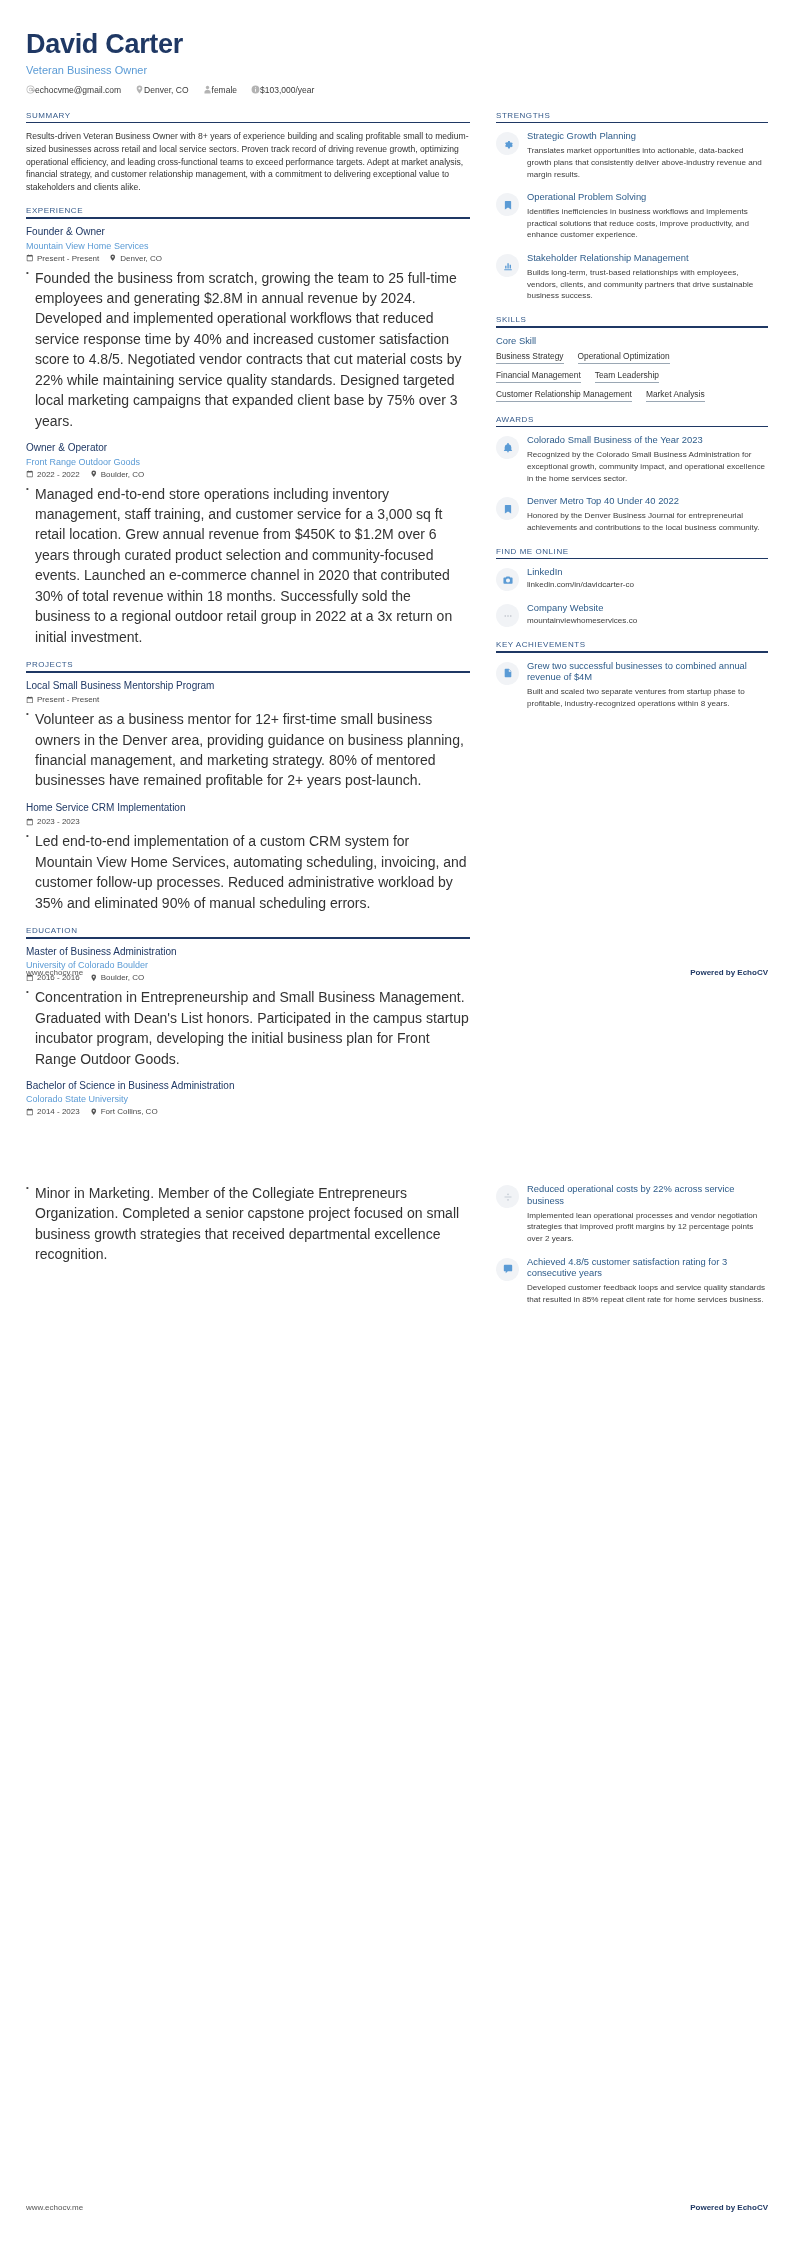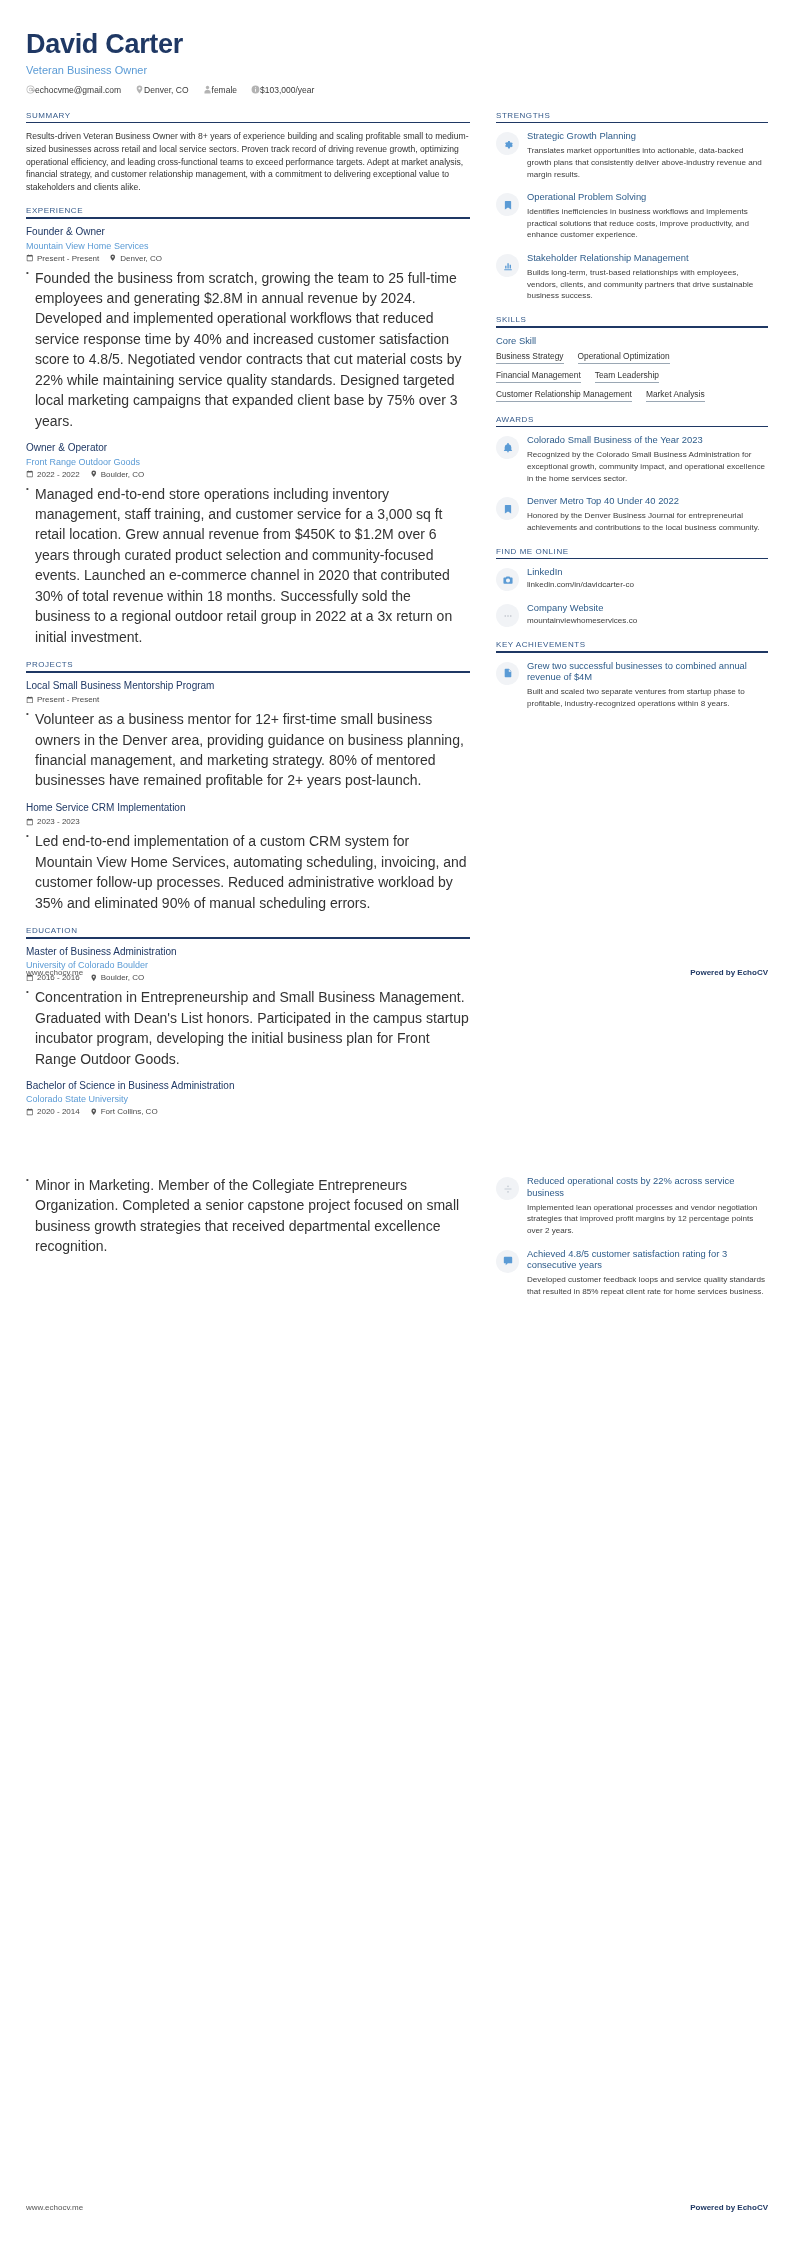--- a/index.html
+++ b/index.html
@@ -254,21 +254,21 @@
           </div>
 
           <div class="entry">
             <div class="entry-title">Bachelor of Science in Business Administration</div>
             <div class="entry-org">Colorado State University</div>
             <div class="meta-row">
               <div class="meta">
                 <svg class="micon" viewBox="0 0 16 16">
                     <path d="M4.5 1v1.3H3A1.4 1.4 0 001.6 3.7V14A1.4 1.4 0 003 15.4h10A1.4 1.4 0 0014.4 14V3.7A1.4 1.4 0 0013 2.3h-1.5V1h-1.3v1.3H5.8V1zM3 5.5h10V14H3z"></path>
                   </svg>
-                <span>2020 - 2014</span>
+                <span>2014 - 2023</span>
               </div>
               <div class="meta">
                 <svg class="micon" viewBox="0 0 16 16">
                     <path d="M8 1a5 5 0 00-5 5c0 3.7 5 9 5 9s5-5.3 5-9a5 5 0 00-5-5zm0 7a2 2 0 112-2 2 2 0 01-2 2z"></path>
                   </svg>
                 <span>Fort Collins, CO</span>
               </div>
             </div>
           </div>
         </div>
@@ -414,21 +414,21 @@
   </div>
 
   <div class="footer" style="bottom:146px;">
     <span class="footer-left">www.echocv.me</span>
     <span class="footer-right">Powered by EchoCV</span>
   </div>
 </div>
 
 <div class="page page2">
   <div class="inner">
-    <div class="cols" style="margin-top:0;">
+    <div class="cols" style="margin-top:8px;">
 
       <div class="col-left">
         <ul class="bullets" style="margin-top:0;">
           <li>Minor in Marketing. Member of the Collegiate Entrepreneurs Organization. Completed a senior capstone project focused on small business growth strategies that received departmental excellence recognition.</li>
         </ul>
       </div>
 
       <div class="col-right">
 
         <div class="card">

